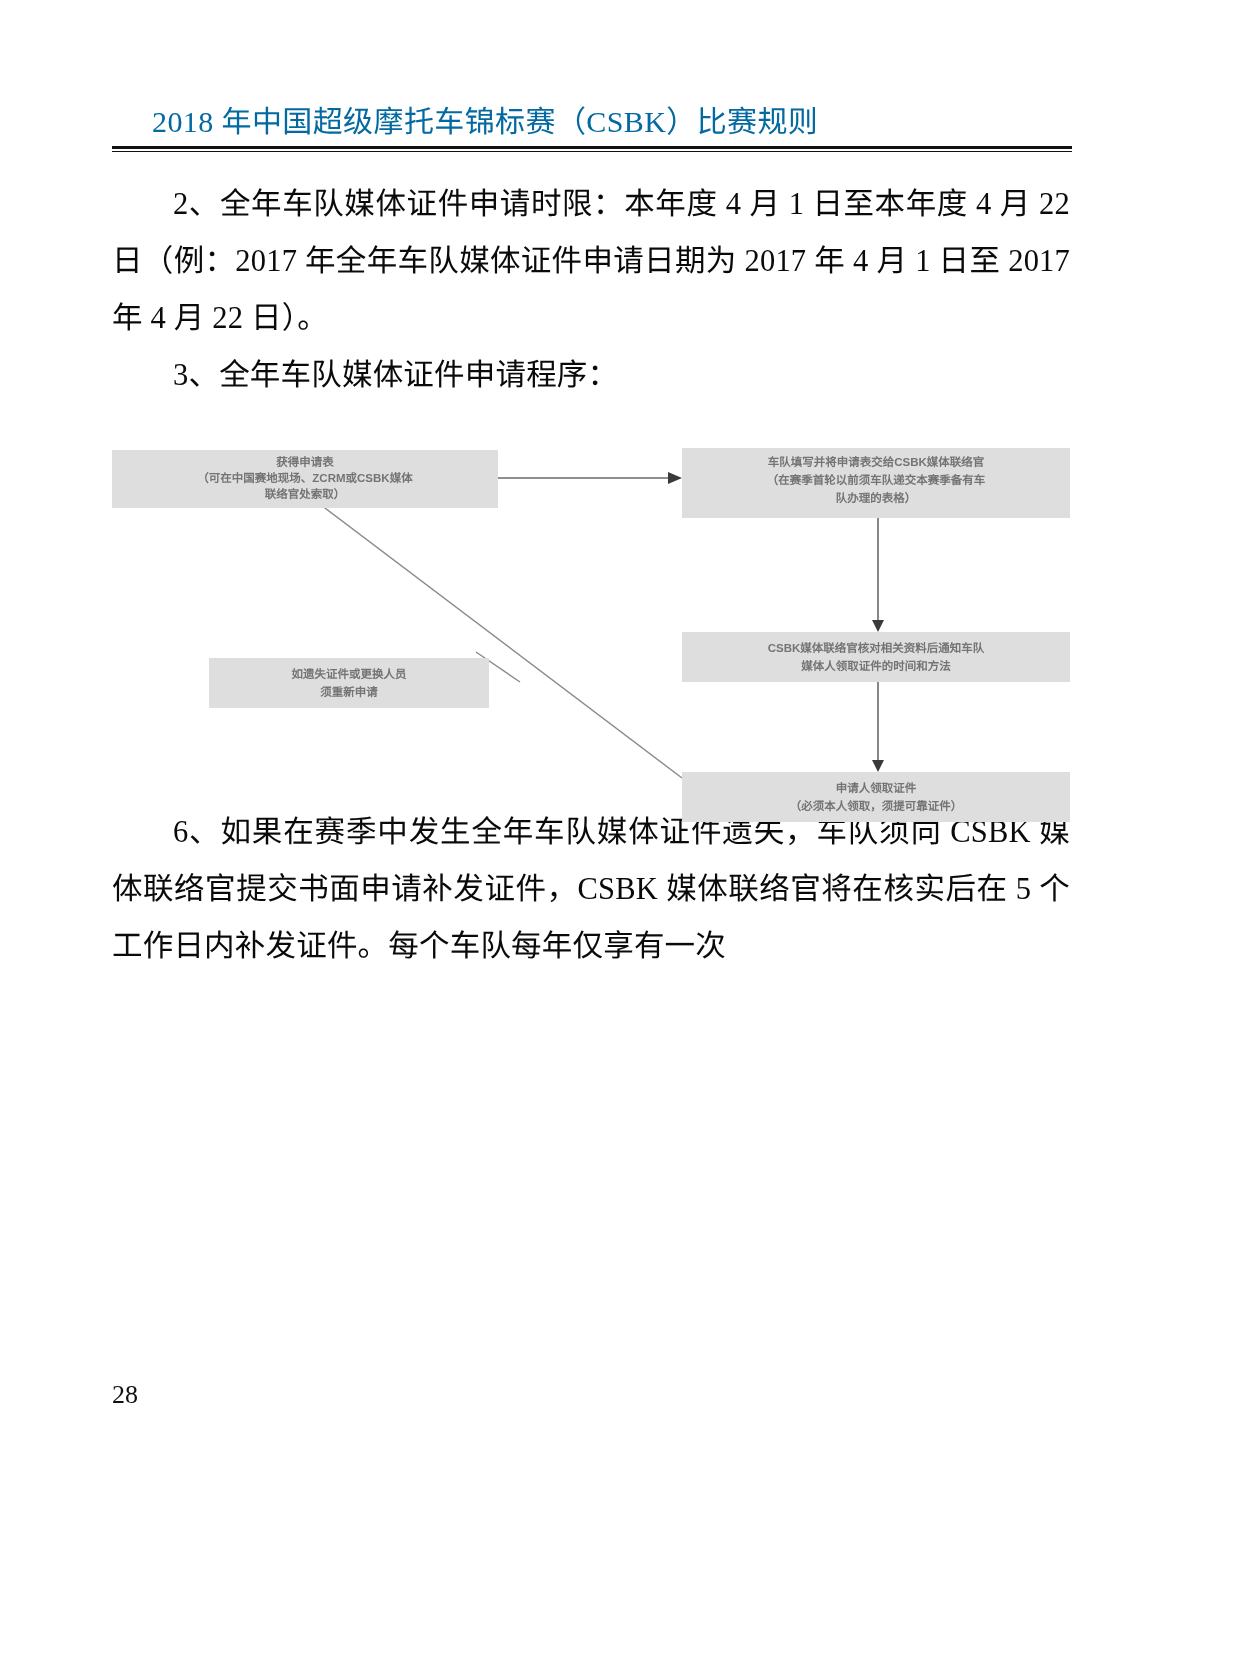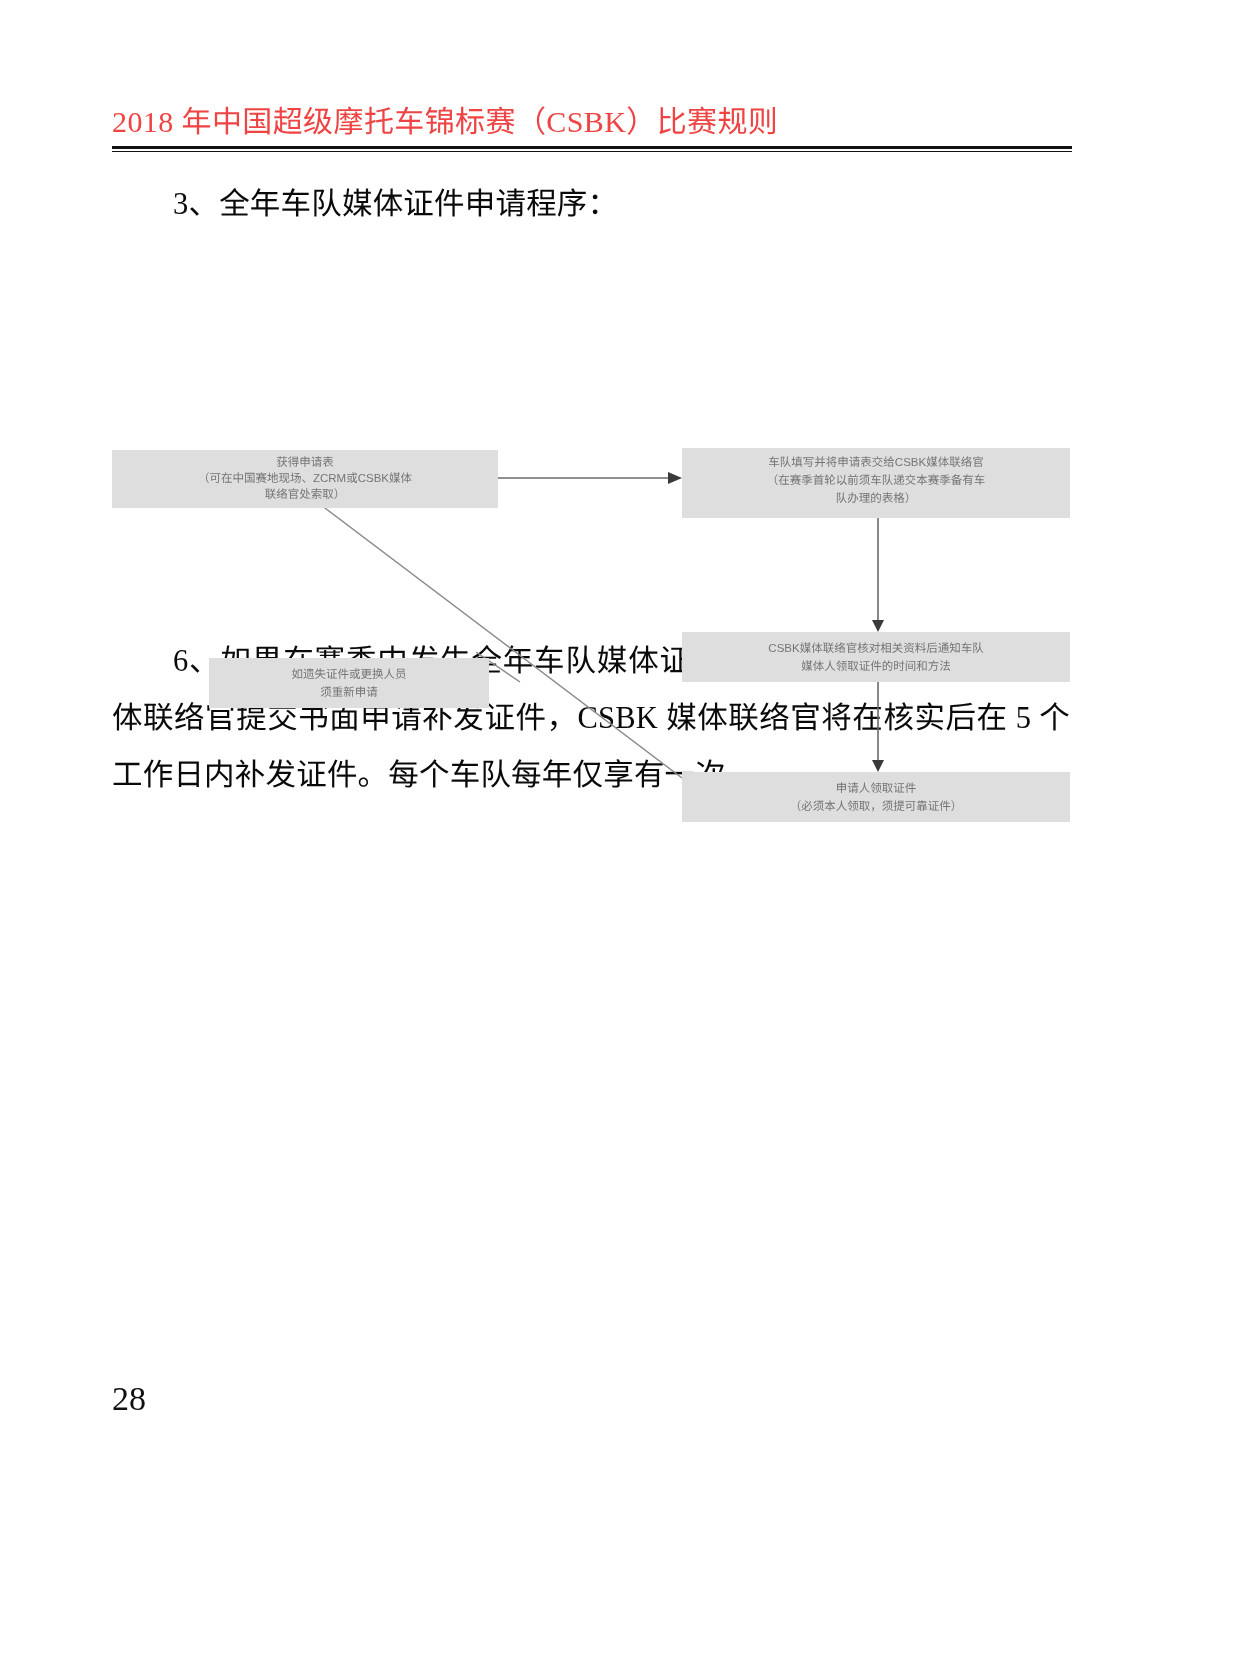--- a/index.html
+++ b/index.html
@@ -26,21 +26,22 @@
     position: absolute;
     left: 112px;
     top: 104px;
     width: 960px;
   }
   .header-title {
     font-size: 30px;
     line-height: 1.18;
     letter-spacing: 0.4px;
     white-space: nowrap;
-    color: #ef4444;
+    color: #0369a1;
+    margin-left: 40px;
   }
   .header-rules {
     margin-top: 7px;
   }
   .header-rule-thick {
     height: 3px;
     background: #111111;
   }
   .header-rule-gap {
     height: 2px;
@@ -71,20 +72,21 @@
     text-indent: 2em;
   }
 
   
   .flow-wrap {
     position: absolute;
     left: 112px;
     top: 430px;
     width: 958px;
     height: 400px;
+    font-weight: bold;
   }
   .flow-svg {
     display: block;
     width: 958px;
     height: 400px;
   }
   .flow-node-text {
     font-family: "Liberation Sans", "DejaVu Sans", sans-serif;
     fill: #5d5d5d;
     font-size: 11.5px;
@@ -107,41 +109,42 @@
   }
   .flow-arrow-head {
     fill: #3a3a3a;
   }
 
   
   .page-number {
     position: absolute;
     left: 112px;
     top: 1382px;
-    font-size: 34px;
+    font-size: 26px;
     line-height: 1;
     color: #111111;
   }
 </style>
 </head>
 <body>
 
 <div id="page">
 
   <div class="header-block">
     <div class="header-title">2018 年中国超级摩托车锦标赛（CSBK）比赛规则</div>
     <div class="header-rules">
       <div class="header-rule-thick"></div>
       <div class="header-rule-gap"></div>
       <div class="header-rule-thin"></div>
     </div>
   </div>
 
   <div class="body-block">
 
+    <p class="para indent">2、全年车队媒体证件申请时限：本年度 4 月 1 日至本年度 4 月 22 日（例：2017 年全年车队媒体证件申请日期为 2017 年 4 月 1 日至 2017 年 4 月 22 日）。</p>
 
     <p class="para indent">3、全年车队媒体证件申请程序：</p>
 
     <div style="height:400px"></div>
 
 
 
     <p class="para indent">6、如果在赛季中发生全年车队媒体证件遗失，车队须向 CSBK 媒体联络官提交书面申请补发证件，CSBK 媒体联络官将在核实后在 5 个工作日内补发证件。每个车队每年仅享有一次</p>
   </div>
 

